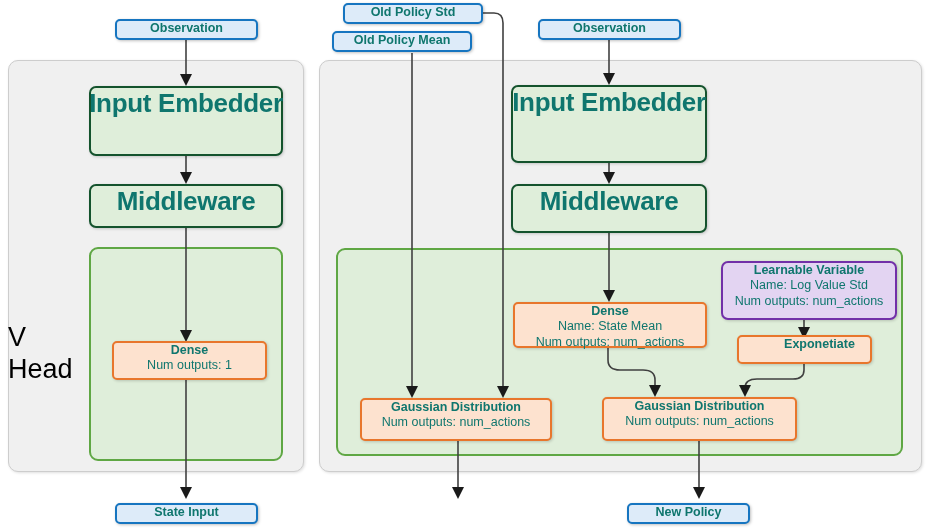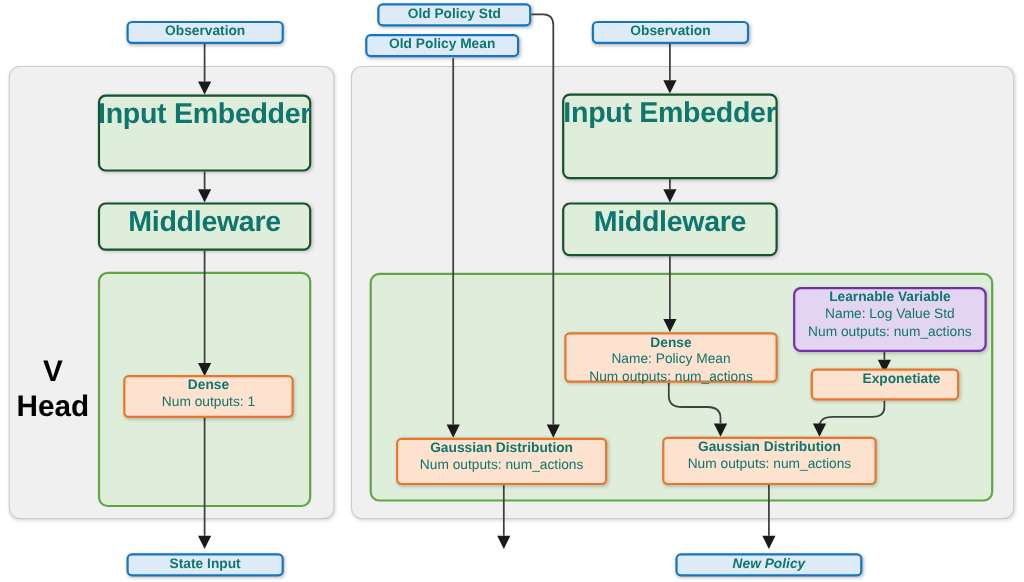--- a/index.html
+++ b/index.html
@@ -76,24 +76,24 @@
     background: #ddebf9;
     border: 2px solid #1675c0;
     border-radius: 5px;
     box-shadow: 1px 1px 3px rgba(0,0,0,0.25);
     font-size: 12.5px;
     font-weight: bold;
   }
   
   .head-caption {
     position: absolute;
-    font-weight: bold;
+    font-weight: normal;
     font-size: 27px;
     color: #000;
-    text-align: center;
+    text-align: left;
     line-height: 1.18;
     z-index: 5;
   }
   
   .edges {
     position: absolute;
     left: 0; top: 0;
     width: 931px;
     height: 529px;
     z-index: 4;
@@ -198,21 +198,21 @@
   <div class="node node-green" style="left:511px; top:85px; width:196px; height:78px;">
     <span class="line">Input Embedder</span>
   </div>
 
   <div class="node node-green" style="left:511px; top:184px; width:196px; height:49px;">
     <span class="line">Middleware</span>
   </div>
 
   <div class="node node-orange" style="left:513px; top:302px; width:194px; height:46px;">
     <span class="line title">Dense</span>
-    <span class="line">Name: Policy Mean</span>
+    <span class="line">Name: State Mean</span>
     <span class="line">Num outputs: num_actions</span>
   </div>
 
   <div class="node node-purple" style="left:721px; top:261px; width:176px; height:59px;">
     <span class="line title">Learnable Variable</span>
     <span class="line">Name: Log Value Std</span>
     <span class="line">Num outputs: num_actions</span>
   </div>
 
   <div class="node node-orange" style="left:737px; top:335px; width:135px; height:29px;padding-left:30px;">
@@ -223,17 +223,17 @@
     <span class="line title">Gaussian Distribution</span>
     <span class="line">Num outputs: num_actions</span>
   </div>
 
   <div class="node node-orange" style="left:602px; top:397px; width:195px; height:44px;">
     <span class="line title">Gaussian Distribution</span>
     <span class="line">Num outputs: num_actions</span>
   </div>
 
 
-  <div class="node node-blue" style="left:614px; top:503px; width:170px; height:21px;font-style:italic;">
+  <div class="node node-blue" style="left:627px; top:503px; width:123px; height:21px;">
     <span class="line">New Policy</span>
   </div>
 
 </div>
 
 </body></html>

